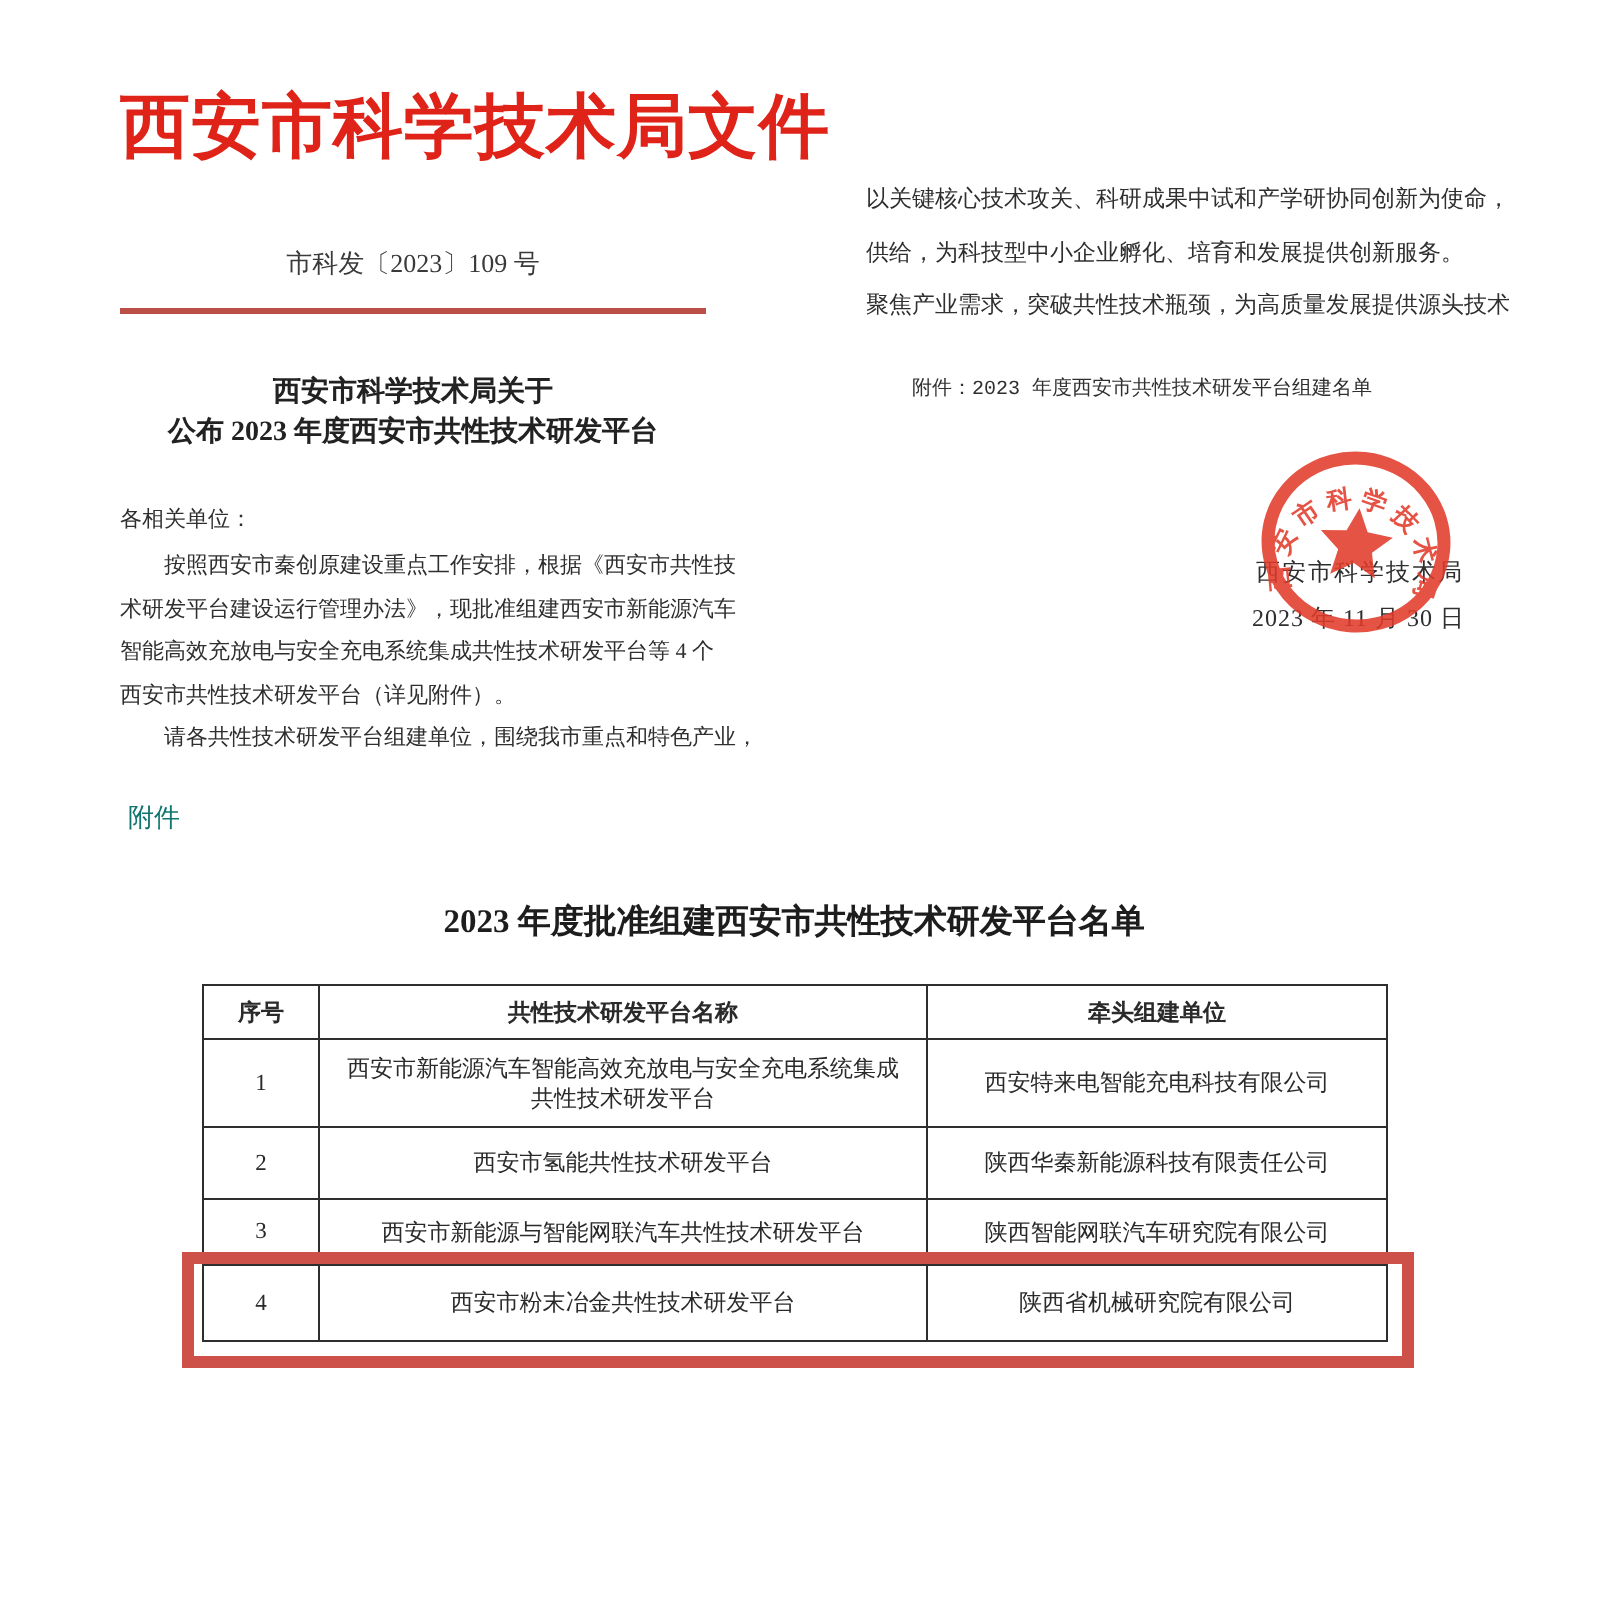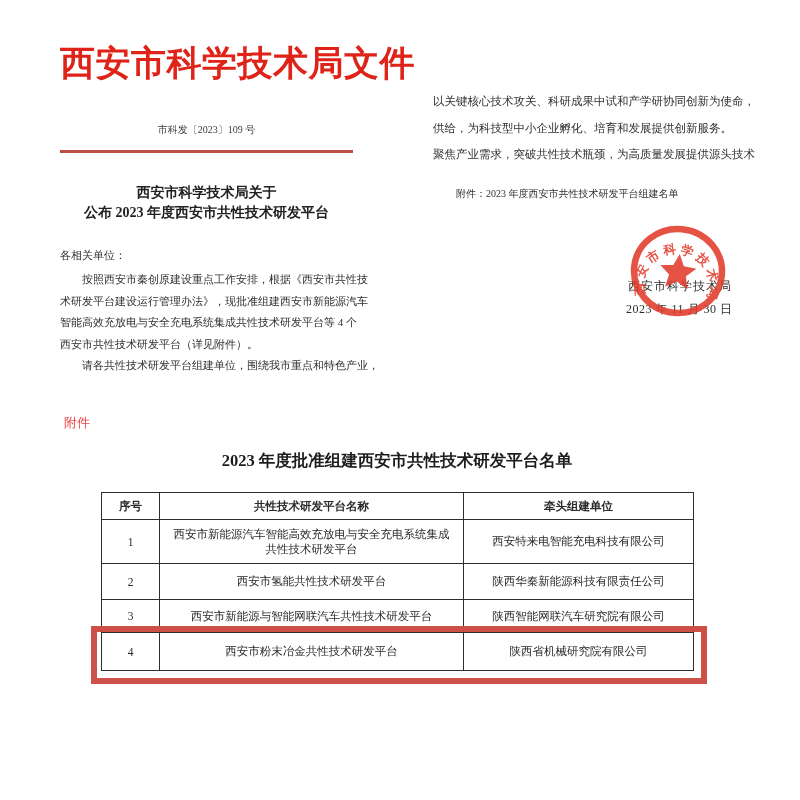--- a/index.html
+++ b/index.html
@@ -7,39 +7,39 @@
     position:relative; width:800px; height:800px; background:#ffffff;
     font-family:"Liberation Serif","DejaVu Serif",serif; color:#2f2f2f;
     overflow:hidden;
   }
   
   .col-left { position:absolute; left:60px; top:40px; width:293px; }
   .red-title {
     margin:0; color:#df2318; font-size:35px; font-weight:bold;
     white-space:nowrap; letter-spacing:0.5px;
   }
-  .doc-number { margin-top:36px; text-align:center; font-size:10px; color:#3a3a3a; }
+  .doc-number { margin-top:36px; text-align:center; font-size:13px; color:#3a3a3a; }
   .red-rule { margin-top:13px; height:3px; background:#bb4e47; width:100%; }
   .notice-title {
     margin-top:30px; text-align:center; font-weight:bold;
     font-size:14px; line-height:19.5px; color:#222;
   }
   .salutation { margin-top:26px; font-size:11px; }
   .para { margin-top:6px; font-size:11px; line-height:21.5px; }
   .ln { white-space:nowrap; }
   .indent { text-indent:22px; }
   
-  .col-right { position:absolute; left:433px; top:88px; width:340px; }
+  .col-right { position:absolute; left:433px; top:88px; width:340px;font-family:Liberation Mono, monospace; }
   .ln2 { font-size:11.5px; line-height:26.5px; white-space:nowrap; }
   .attach-ref { margin-top:19px; font-size:10px; text-indent:23px; white-space:nowrap; }
   .issuer { position:absolute; left:628px; top:278px; font-size:12px; letter-spacing:1px; }
   .issue-date { position:absolute; left:626px; top:301px; font-size:12px; letter-spacing:0.5px; }
   .seal { position:absolute; left:628px; top:224px; width:100px; height:94px; opacity:0.87; }
   
-  .attach-label { position:absolute; left:64px; top:414px; font-size:13px; color:#ef4444; }
+  .attach-label { position:absolute; left:64px; top:400px; font-size:13px; color:#0f766e; }
   .table-title {
     position:absolute; left:101px; top:450px; width:592px; text-align:center;
     font-size:16.5px; font-weight:bold; color:#1d1d1d; white-space:nowrap;
   }
   .list-table {
     position:absolute; left:101px; top:492px; width:592px;
     border-collapse:collapse; table-layout:fixed; font-size:11.5px; color:#2a2a2a;
   }
   .list-table th, .list-table td {
     border:1.6px solid #2e2e2e; text-align:center; vertical-align:middle;

